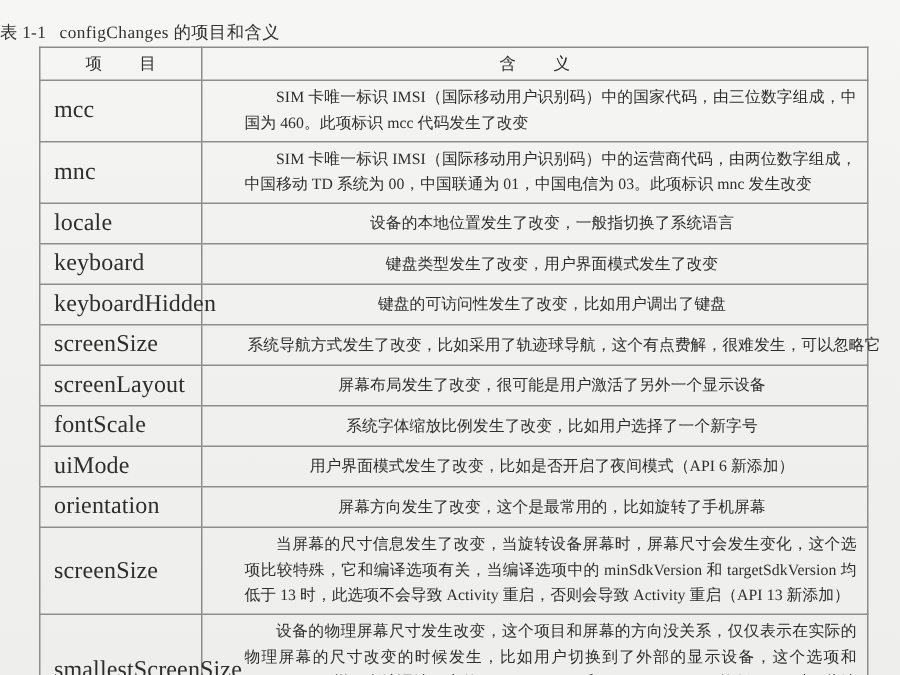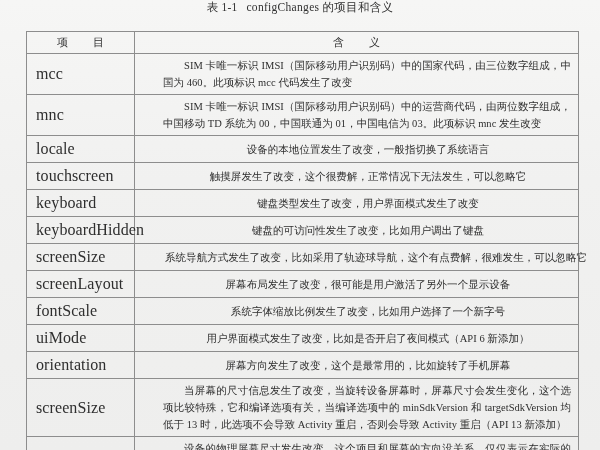--- a/index.html
+++ b/index.html
@@ -17,24 +17,24 @@
   }
   
   #page {
     position: absolute;
     inset: 0;
     background:
       linear-gradient(180deg, #f6f6f5 0%, #f1f1f0 40%, #eeeeed 100%);
   }
   #caption {
     position: absolute;
-    top: 0;
+    top: 14px;
     left: 0;
     width: 600px;
-    text-align: center;
+    text-align: left;
     font-size: 11.5px;
     letter-spacing: 0.3px;
     color: #313131;
     white-space: nowrap;
   }
   #caption .cap-num { letter-spacing: 0.2px; }
   #caption .cap-gap { display: inline-block; width: 9px; }
 
   #table-wrap {
     position: absolute;
@@ -125,24 +125,20 @@
           </tr>
           <tr>
             <td class="item">mnc</td>
             <td class="mean multi">SIM 卡唯一标识 IMSI（国际移动用户识别码）中的运营商代码，由两位数字组成，中国移动 TD 系统为 00，中国联通为 01，中国电信为 03。此项标识 mnc 发生改变</td>
           </tr>
           <tr class="r-single">
             <td class="item">locale</td>
             <td class="mean single">设备的本地位置发生了改变，一般指切换了系统语言</td>
           </tr>
           <tr class="r-single">
-            <td class="item">touchscreen</td>
-            <td class="mean single">触摸屏发生了改变，这个很费解，正常情况下无法发生，可以忽略它</td>
-          </tr>
-          <tr class="r-single">
             <td class="item">keyboard</td>
             <td class="mean single">键盘类型发生了改变，用户界面模式发生了改变</td>
           </tr>
           <tr class="r-single">
             <td class="item">keyboardHidden</td>
             <td class="mean single">键盘的可访问性发生了改变，比如用户调出了键盘</td>
           </tr>
           <tr class="r-single">
             <td class="item">screenSize</td>
             <td class="mean single">系统导航方式发生了改变，比如采用了轨迹球导航，这个有点费解，很难发生，可以忽略它</td>

